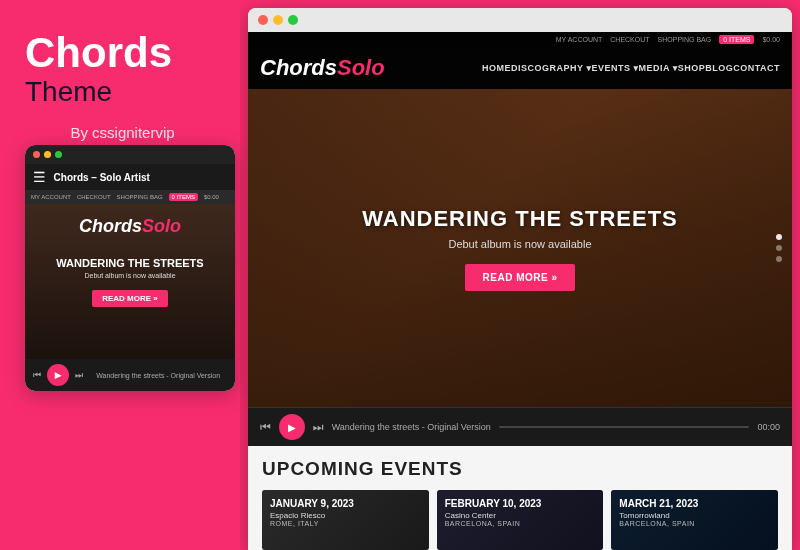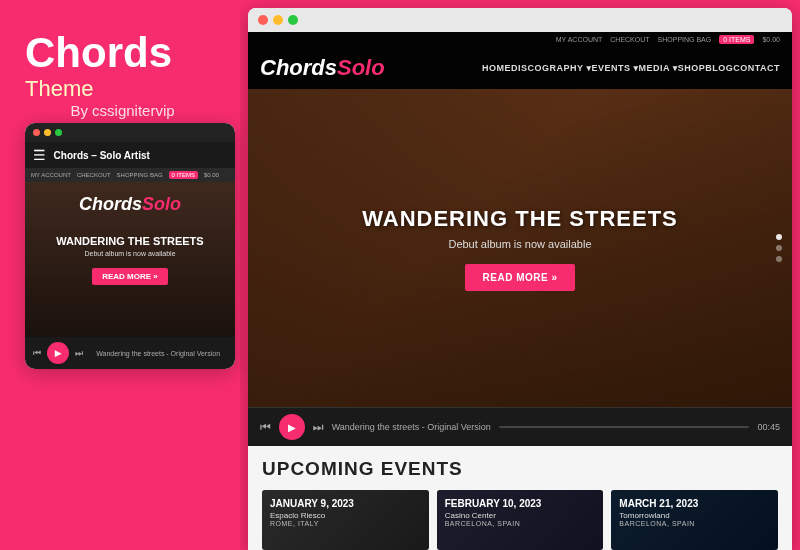--- a/index.html
+++ b/index.html
@@ -23,24 +23,24 @@
       flex-direction: column;
       position: relative;
     }
     .left-panel .theme-title {
       font-size: 42px;
       font-weight: 900;
       color: #fff;
       line-height: 1.1;
     }
     .left-panel .theme-subtitle {
-      font-size: 22px;
+      font-size: 28px;
       font-weight: 400;
-      color: #fef9c3;
-      margin-bottom: 0;
+      color: #0f172a;
+      margin-bottom: 16px;
     }
     .left-panel .theme-author {
       font-size: 15px;
       color: rgba(255,255,255,0.85);
       text-align: center;
     }
 
     
     .mobile-mockup {
       background: #fff;
@@ -507,21 +507,21 @@
       </div>
     </div>
 
     <div class="audio-player">
       <span class="ap-prev">⏮</span>
       <div class="ap-play">▶</div>
       <span class="ap-next">⏭</span>
       <div class="ap-track">
         <span class="ap-track-name">Wandering the streets - Original Version</span>
         <div class="ap-progress"></div>
-        <span class="ap-time">00:45</span>
+        <span class="ap-time">00:00</span>
       </div>
     </div>
 
     <div class="events-section">
       <div class="events-title">UPCOMING EVENTS</div>
       <div class="events-grid">
         <div class="event-card card1">
           <div class="event-card-overlay"></div>
           <div class="event-card-content">
             <div class="event-date">JANUARY 9, 2023</div>

